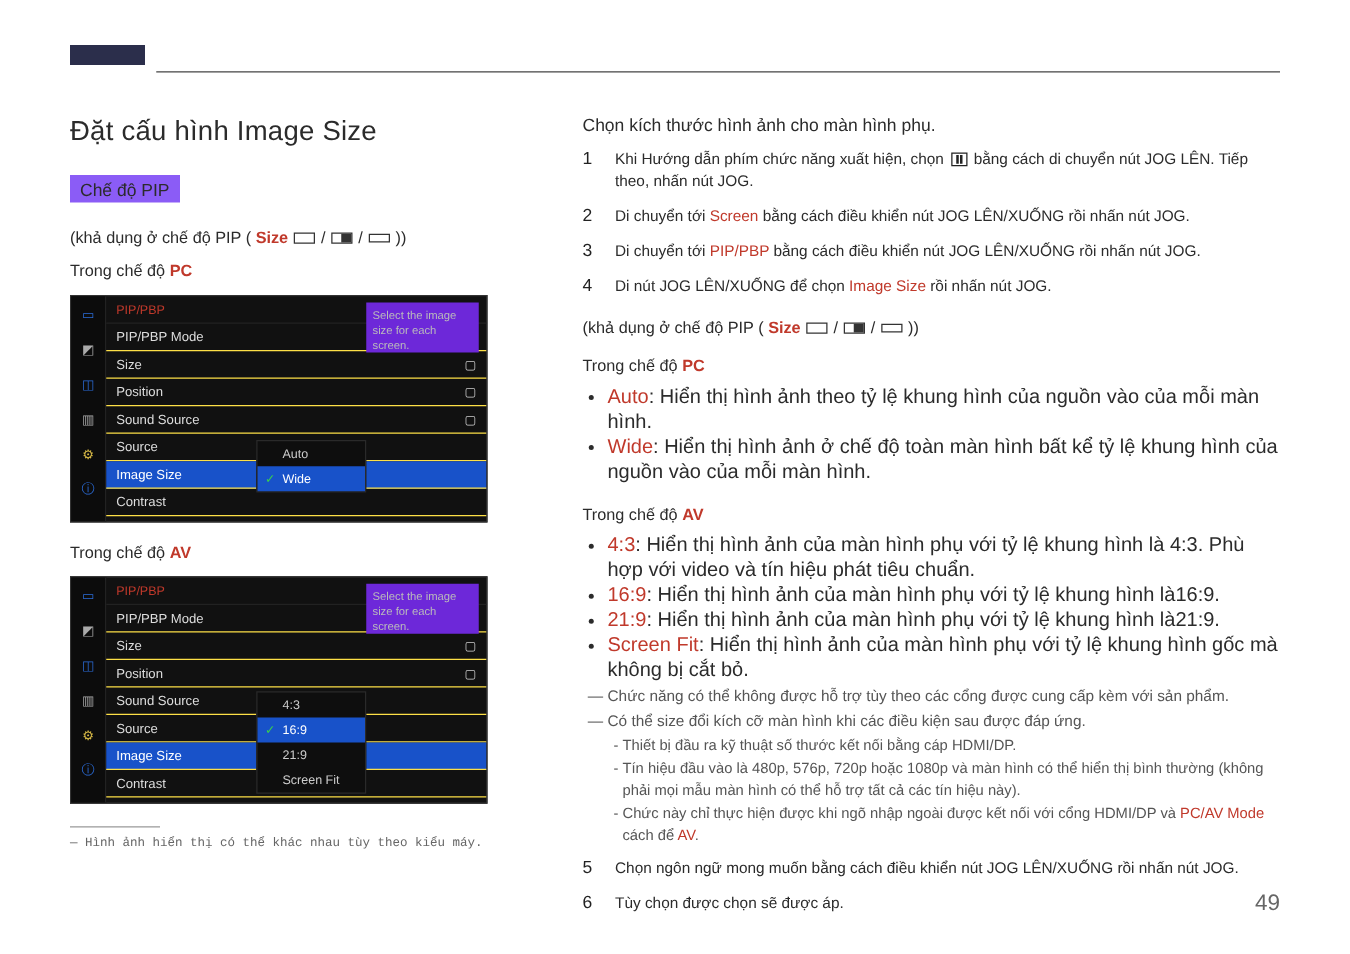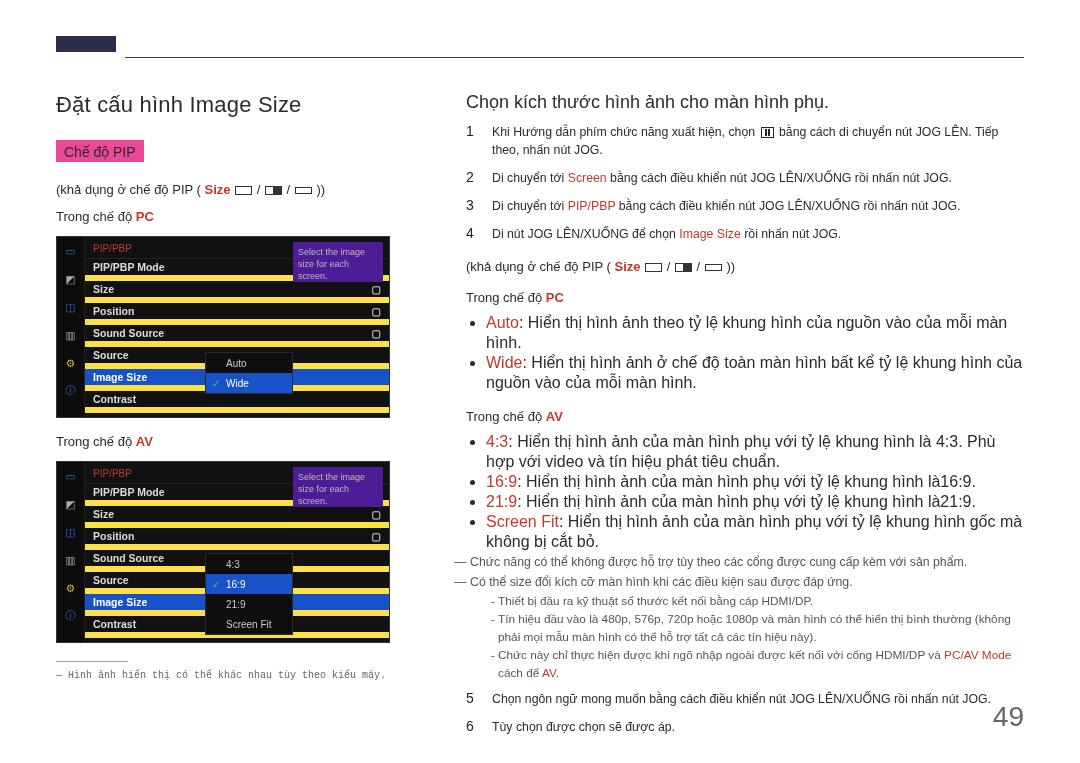--- a/index.html
+++ b/index.html
@@ -30,21 +30,21 @@
     justify-content: space-between;
   }
   .col {
     flex: 1;
     min-width: 0;
   }
   .left { flex: 0 0 370px; }
   .h1 { font-size: 22px; font-weight: 400; margin-bottom: 22px; letter-spacing: .2px; }
   .mode-chip {
     display: inline-block;
-    background: #ec4899;
+    background: #8b5cf6;
     padding: 4px 8px 2px;
     font-size: 14px;
     margin-bottom: 14px;
   }
   .sub {
     font-size: 13px;
     margin: 6px 0 12px;
   }
   .red { color: #c0392b; font-weight: bold; }
   .bold { font-weight: normal; }
@@ -74,30 +74,29 @@
   .osd-icon.info { color:#2b6cd9; }
   .osd-body { flex:1; position:relative; padding-bottom:4px; }
   .osd-title {
     color:#c0392b;
     padding: 6px 8px 4px;
     border-bottom:1px solid #222;
     font-size:10px;
   }
   .osd-desc {
     position:absolute; top:5px; right:6px; width:90px;
-    background:#4c1d95;
+    background:#6d28d9;
     color:#bbb; font-size:9px; line-height:12px;
     padding:4px 5px;
     height:40px;
   }
   .osd-row {
     display:flex; align-items:center;
     height:22px; padding:0 8px;
-    border-bottom:6px solid #fde047;
-    font-weight:bold;
+    border-bottom:1px solid #fde047;
   }
   .osd-row .lbl { flex:1; }
   .osd-row.sel { background:#1852c9; color:#fff; }
   .osd-row .val { font-size:10px; color:#ccc; }
   .osd-sub {
     position:absolute;
     left:120px;
     width:88px;
     background:#0e0e0e;
     border:1px solid #2a2a2a;
@@ -115,43 +114,43 @@
     position:relative;
   }
   .rect-icon.half::after {
     content:""; position:absolute; right:0; top:0; bottom:0; width:50%;
     background:#333;
   }
   .rect-icon.thin { height:7px; }
   .footnote-rule { border:none; border-top:1px solid #999; width:72px; margin:18px 0 8px; }
   .footnote { font-size:10px; color:#666;font-family:Liberation Mono, monospace; }
   
-  .para { font-size:18px; margin-bottom:10px; }
+  .para { font-size:14px; margin-bottom:10px; }
   .step { display:flex; gap:12px; margin:8px 0 10px; }
   .step .num { font-size:14px; width:14px; color:#222; }
   .step .body { flex:1; font-size:12.3px; line-height:18px; }
   .iconsq {
     display:inline-block; width:13px; height:11px; border:1.5px solid #222;
     vertical-align:middle; margin:0 2px; position:relative;
   }
   .iconsq::before, .iconsq::after {
     content:""; position:absolute; top:1px; bottom:1px; background:#222; width:2px;
   }
   .iconsq::before { left:3px; }
   .iconsq::after { right:3px; }
   .sub2 { font-size:13px; margin:16px 0 8px; }
   .bullets { margin-left:20px; }
   .bullets li { font-size:16px; line-height:20px; }
-  .bullets2 { margin-left:4px; list-style: "― "; }
+  .bullets2 { margin-left:20px; list-style: "― "; }
   .bullets2 li { font-size:12.3px; line-height:20px; color:#555; }
   .bullets3 { margin-left:32px; list-style: "- "; }
   .bullets3 li { font-size:11.8px; line-height:18px; color:#555; }
   .pagenum {
     position:absolute; bottom:30px; right:56px;
-    font-size:28px; color:#666;
+    font-size:18px; color:#666;
   }
 </style>
 </head>
 <body>
 
 <div class="header-bar"></div>
 <div class="header-rule"></div>
 
 <div class="page">
 

